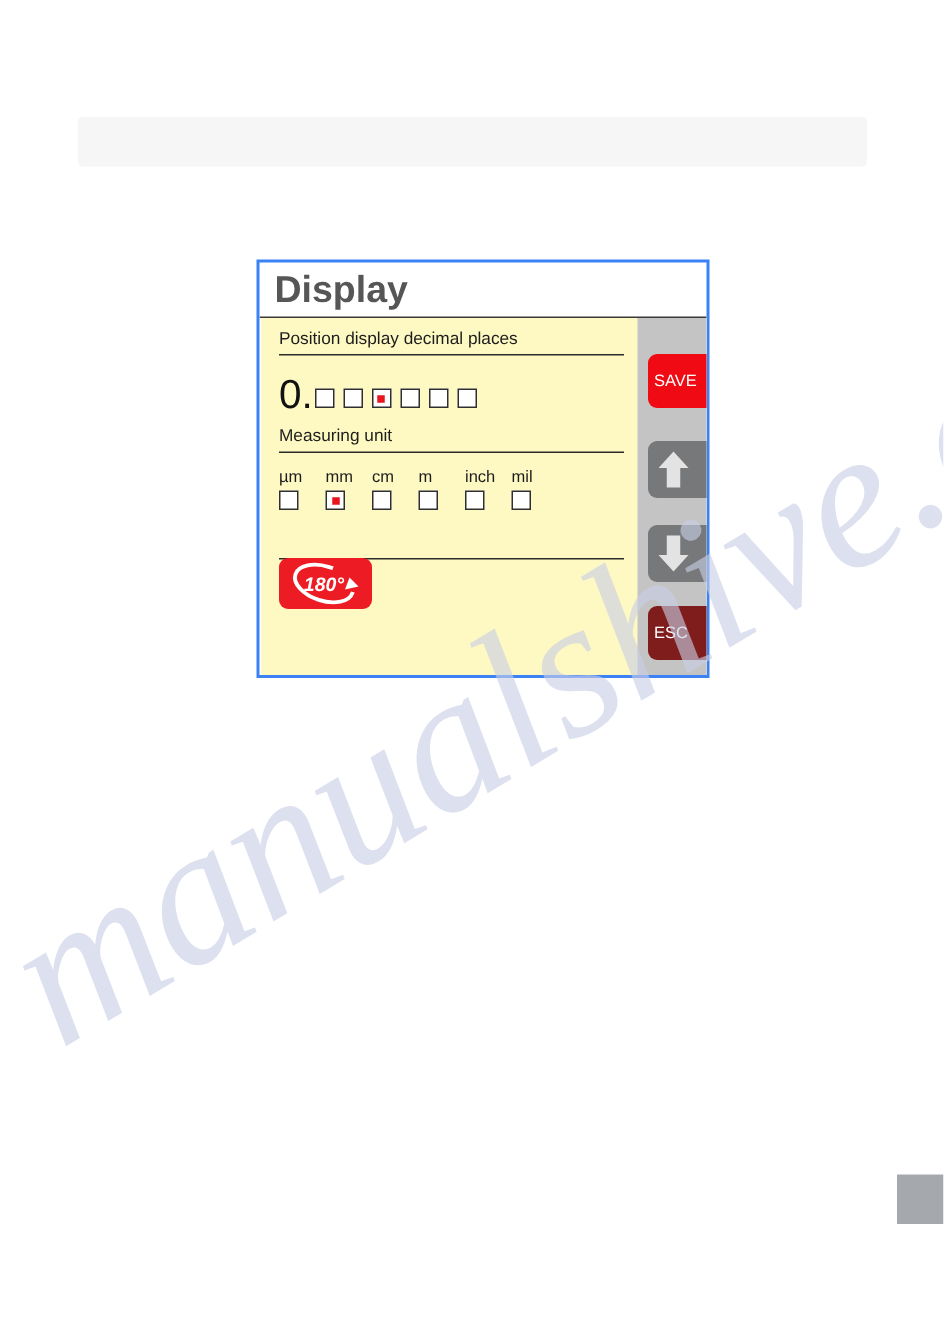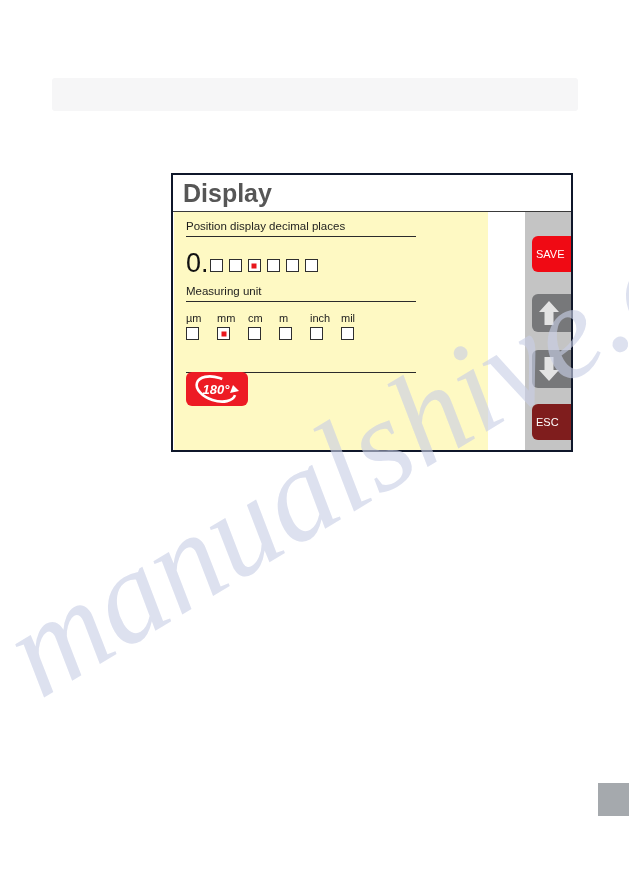--- a/index.html
+++ b/index.html
@@ -56,24 +56,24 @@
     font-style: italic;
     fill: #c9cfe6;
     opacity: 0.62;
   }
 
   
   #device-frame {
     position: absolute;
     left: 171px;
     top: 173px;
-    width: 402px;
+    width: 302px;
     height: 279px;
     background: #ffffff;
-    border: 2px solid #0f172a;
+    border: 2px solid #3b82f6;
     box-sizing: border-box;
     overflow: hidden;
     z-index: 20;
   }
 
   #title-bar {
     position: absolute;
     left: 0;
     top: 0;
     width: 100%;

